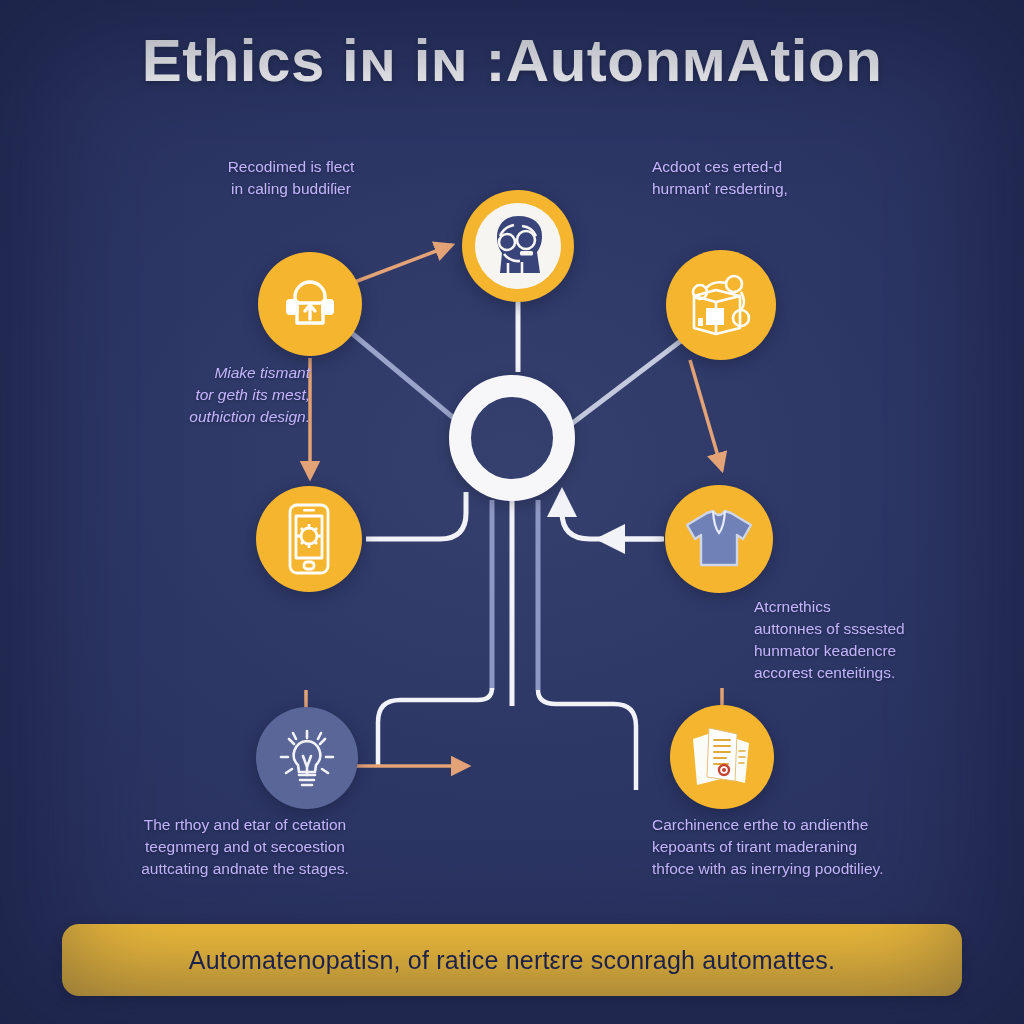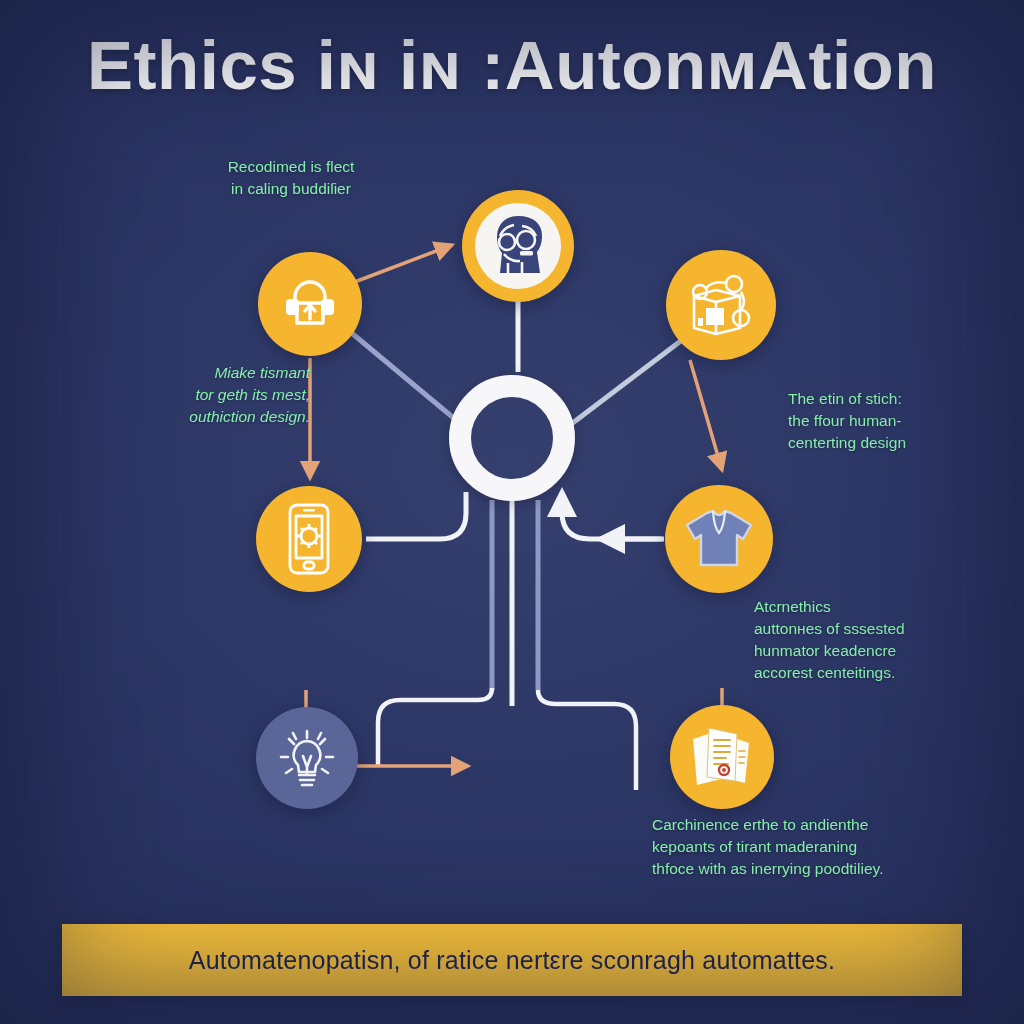--- a/index.html
+++ b/index.html
@@ -39,21 +39,21 @@
   }
 
   
   #title {
     position: absolute;
     left: 0;
     top: 28px;
     width: 1024px;
     text-align: center;
     color: #fdfdfd;
-    font-size: 69px;
+    font-size: 60px;
     font-weight: 700;
     letter-spacing: 0.5px;
     line-height: 1.1;
     text-shadow: 0 2px 6px rgba(0,0,0,0.28);
     white-space: nowrap;
   }
 
   
   #hub {
     position: absolute;
@@ -111,21 +111,21 @@
   #node-lock   { width: 104px; height: 104px; left: 258px; top: 252px; }
   #node-box    { width: 110px; height: 110px; left: 666px; top: 250px; }
   #node-phone  { width: 106px; height: 106px; left: 256px; top: 486px; }
   #node-shirt  { width: 108px; height: 108px; left: 665px; top: 485px; }
   #node-bulb   { width: 102px; height: 102px; left: 256px; top: 707px; }
   #node-docs   { width: 104px; height: 104px; left: 670px; top: 705px; }
 
   
   .caption {
     position: absolute;
-    color: #86efac;
+    color: #c4b5fd;
     font-size: 15.5px;
     line-height: 1.42;
     text-shadow: 0 1px 3px rgba(0,0,0,0.35);
     white-space: pre-line;
   }
 
   #cap-top-left     { left: 186px; top: 156px; width: 210px; text-align: center; }
   #cap-top-right    { left: 652px; top: 156px; width: 230px; text-align: left; }
   #cap-mid-left     { left: 120px; top: 362px; width: 190px; text-align: right; font-style: italic; }
   #cap-mid-right    { left: 788px; top: 388px; width: 215px; text-align: left; }
@@ -135,21 +135,21 @@
   #cap-bot-right    { left: 652px; top: 814px; width: 300px; text-align: left; }
 
   
   #footer-banner {
     position: absolute;
     left: 62px;
     top: 924px;
     width: 900px;
     height: 72px;
     background: #f8c239;
-    border-radius: 0;
+    border-radius: 17px;
     display: flex;
     align-items: center;
     justify-content: center;
     box-shadow: 0 4px 14px rgba(10,14,36,0.3);
   }
   #footer-text {
     color: #1f2450;
     font-size: 25px;
     font-weight: 400;
     letter-spacing: 0.2px;
@@ -303,35 +303,37 @@
         <path d="M52 26 h6 M52 32 h6 M52 38 h5"></path>
       </g>
       <circle cx="37" cy="45" r="5" fill="none" stroke="#c4422f" stroke-width="2.4"></circle>
       <circle cx="37" cy="45" r="2" fill="#c4422f"></circle>
     </svg>
   </div>
 
   <div id="cap-top-left" class="caption">Recodimed is flect
 in caling buddiſier</div>
 
+  <div id="cap-top-right" class="caption">Acdoot ces erted-d
+hurmanť resderting,</div>
 
   <div id="cap-mid-left" class="caption">Miake tismant
 tor geth its mest,
 outhiction design.</div>
 
-  <div id="cap-mid-right" class="caption">The etin of stich:
-the ffour human-
-centerting design</div>
 
 
   <div id="cap-low-right" class="caption">Atcrnethics
 auttonнes of sssested
 hunmator keadencre
 accorest centeitings.</div>
 
+  <div id="cap-bot-left" class="caption">The rthoy and etar of cetation
+teegnmerg and ot secoestion
+auttcating andnate the stages.</div>
 
   <div id="cap-bot-right" class="caption">Carchinence erthe to andienthe
 kepoants of tirant  maderaning
 thfoce with as inerrying poodtiliey.</div>
 
   <div id="footer-banner">
     <div id="footer-text">Automatenopatisn, of ratice nertεre sconragh automattes.</div>
   </div>
 
   <div id="bg-edge"></div>

